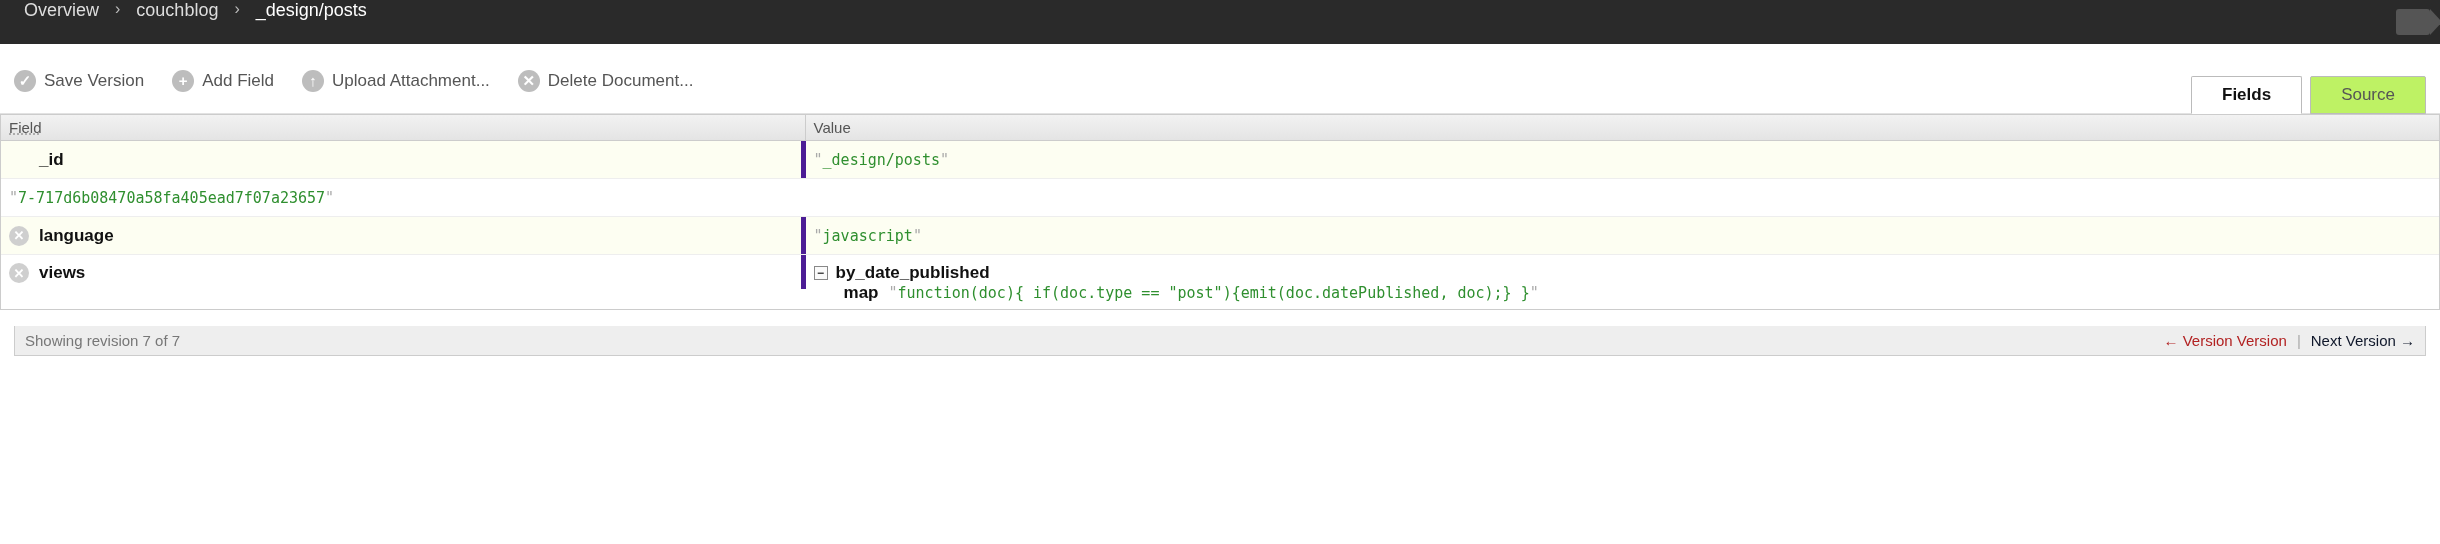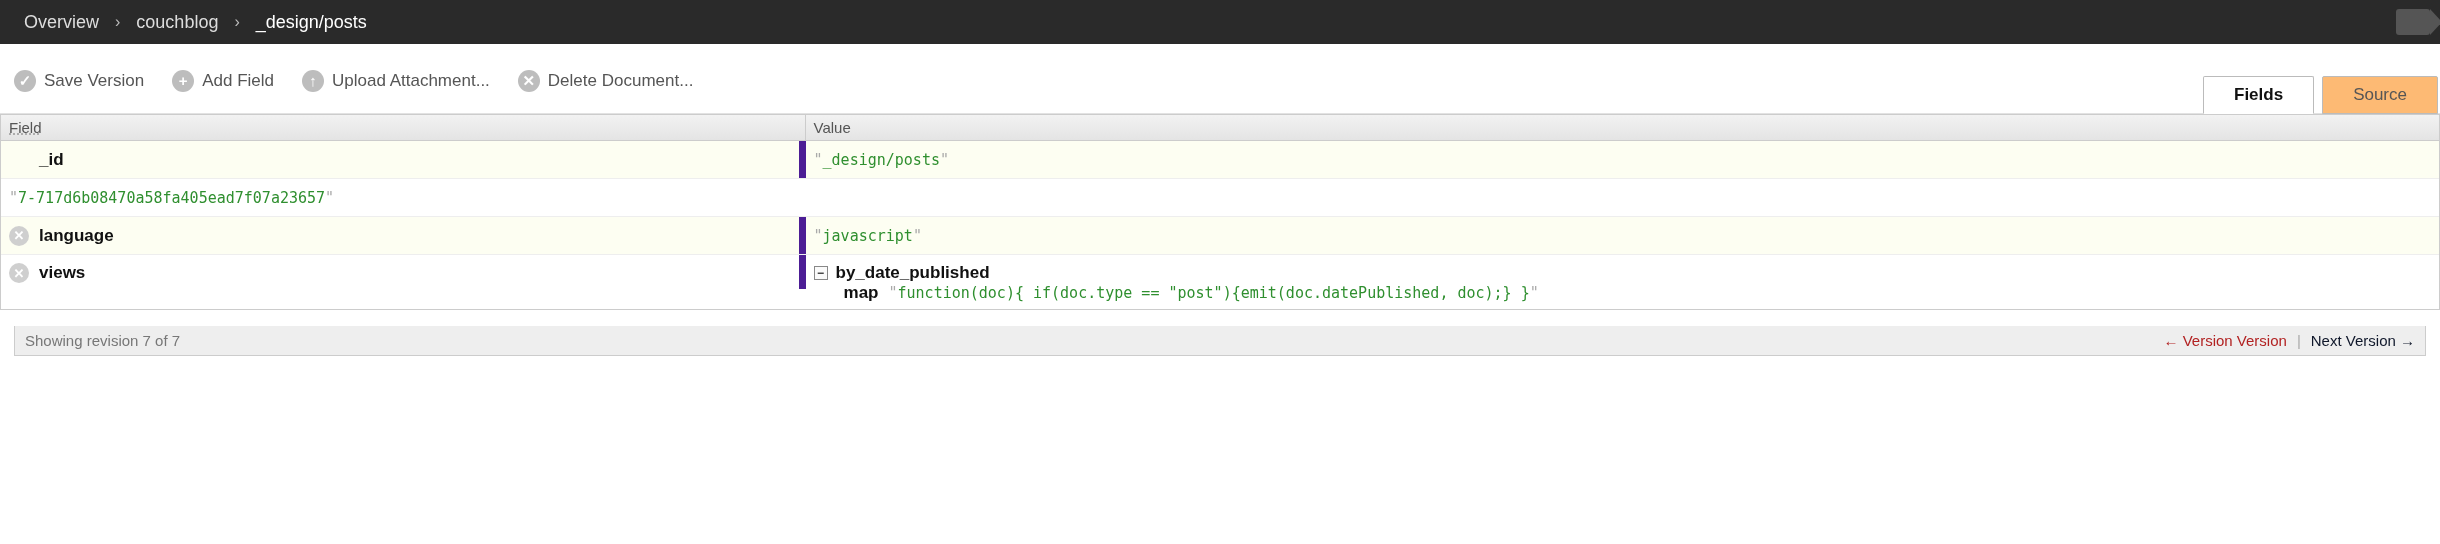--- a/index.html
+++ b/index.html
@@ -8,21 +8,20 @@
     font-family: "Helvetica Neue", Arial, sans-serif;
     font-size: 16px;
     color: #333;
     background: #fff;
   }
   
   .headbar {
     background: #2a2a2a;
     color: #ddd;
     display: flex;
-    align-items: center;
     padding: 0 10px;
     height: 44px;
     font-size: 18px;
     position: relative;
   }
   .crumb {
     color: #ddd;
     padding: 0 14px;
     cursor: pointer;
   }
@@ -65,26 +64,26 @@
     width: 22px; height: 22px;
     background: #bdbdbd;
     border-radius: 50%;
     margin-right: 8px;
     display: inline-flex;
     align-items: center; justify-content: center;
     color: #fff; font-weight: bold; font-size: 15px;
     line-height: 1;
   }
   .tabs {
-    position: absolute; right: 2px; bottom: -1px;
+    position: absolute; right: 14px; bottom: -1px;
     display: flex;
   }
   .tab {
     border: 1px solid #bbb;
-    background: #fdba74;
+    background: #bef264;
     color: #555;
     font-size: 17px;
     padding: 8px 30px;
     margin-left: 8px;
     cursor: pointer;
     border-top-left-radius: 2px; border-top-right-radius: 2px;
   }
   .tab.active {
     background: #fff; color: #111; font-weight: 600;
     border-bottom: 1px solid #fff;
@@ -108,21 +107,21 @@
     display: flex;
     border-bottom: 1px solid #eee;
     min-height: 38px;
   }
   .row.yellow { background: #fdfef2; }
   .row .c1 {
     width: 33%;
     display: flex; align-items: center;
     padding: 6px 8px;
     font-size: 17px;
-    border-right: 7px solid #4c1d95;
+    border-right: 5px solid #4c1d95;
   }
   .row .c2 {
     flex: 1; padding: 6px 8px;
     font-family: Menlo, Consolas, monospace;
     font-size: 15px;
     color: #2f8f2f;
     display: flex; align-items: center;
     white-space: pre;
   }
   .row.last { border-bottom: none; align-items: flex-start; }

